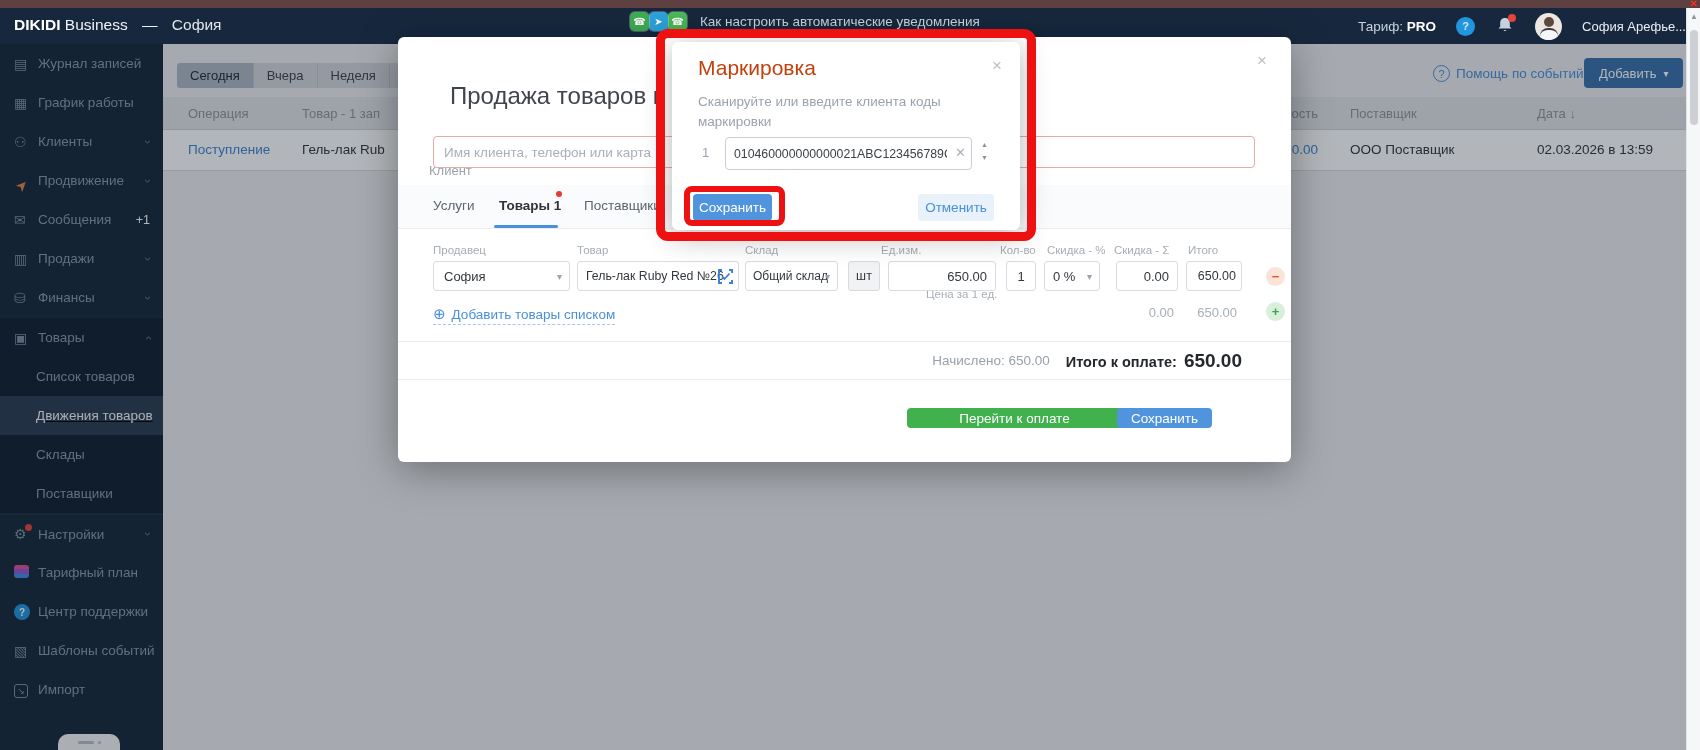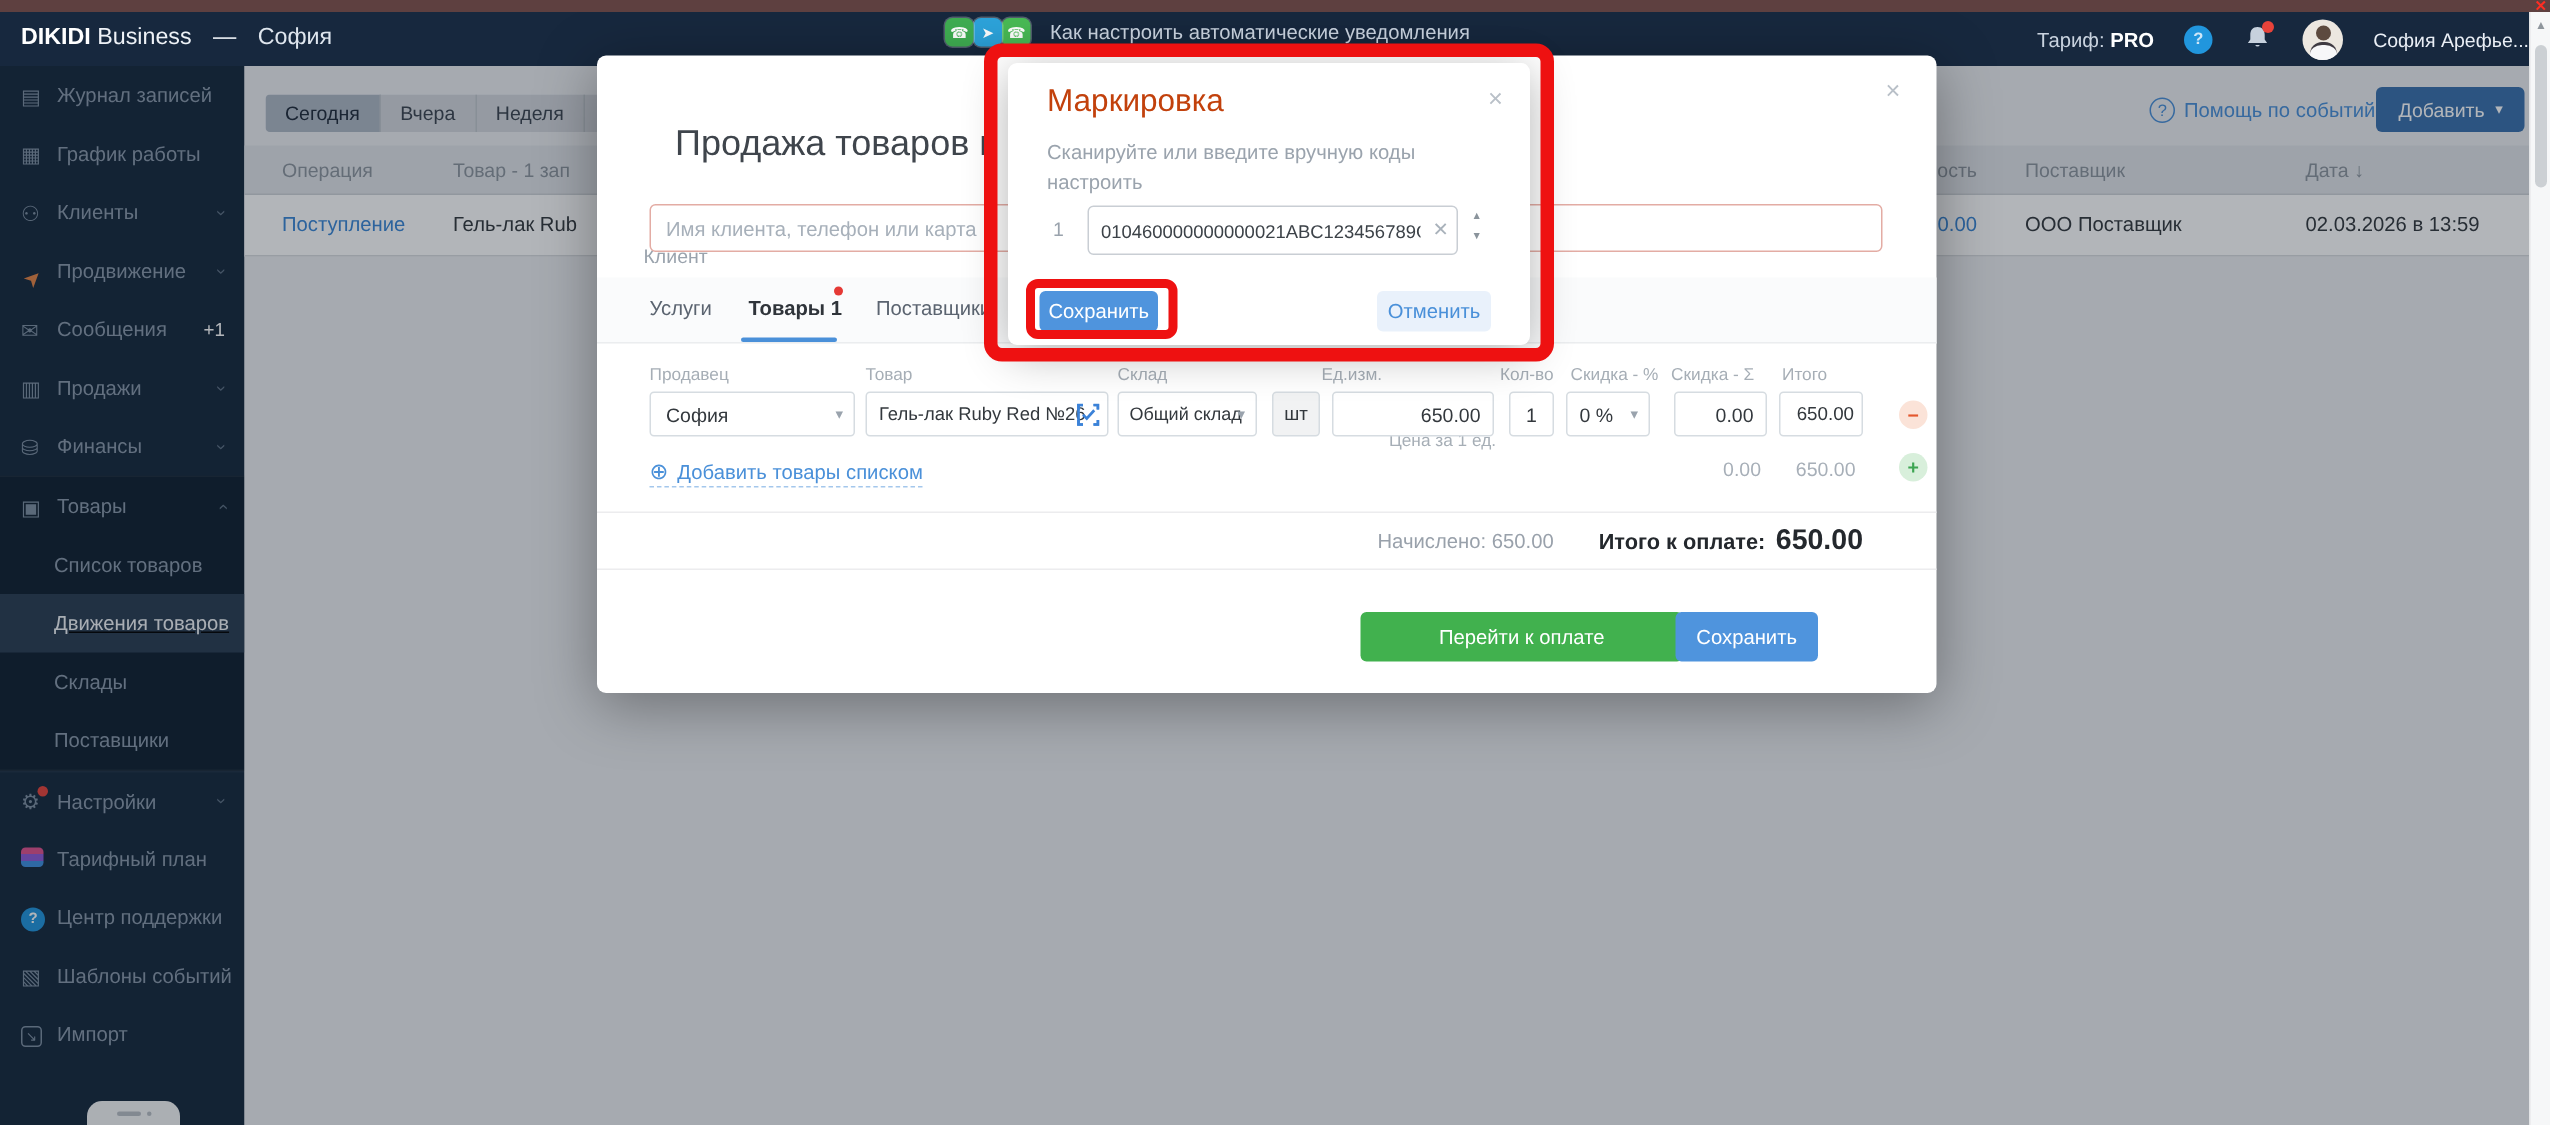--- a/index.html
+++ b/index.html
@@ -102,25 +102,25 @@
   .unit{background:#f1f2f3;justify-content:center;font-size:12.5px;}
   .rnum{justify-content:flex-end;padding-right:8px;}
   .circle-btn{position:absolute;width:19px;height:19px;border-radius:50%;display:flex;align-items:center;
      justify-content:center;font-size:13px;font-weight:bold;cursor:pointer;}
   .minus{left:868px;top:230px;background:#fbe3d8;color:#e4572e;}
   .plus{left:868px;top:265px;background:#d8efdb;color:#3da552;}
   .subval{position:absolute;top:268px;font-size:13px;color:#a7afb8;text-align:right;}
   .addlist{left:35px;top:268px;color:#4a90d9;font-size:13.5px;display:flex;align-items:center;gap:6px;cursor:pointer;
      border-bottom:1px dashed rgba(74,144,217,.5);padding-bottom:1px;}
   .hr{position:absolute;left:0;width:893px;height:1px;background:#ececee;}
-  .totals{left:0;top:305px;width:844px;height:37px;display:flex;align-items:center;justify-content:flex-end;gap:30px;}
+  .totals{left:0;top:305px;width:844px;height:37px;display:flex;align-items:center;justify-content:flex-end;gap:16px;}
   .accrued{font-size:13.5px;color:#99a1ab;}
   .due{font-size:14.5px;font-weight:bold;color:#24282d;display:flex;align-items:baseline;gap:7px;}
   .due .big{font-size:19px;}
-  .btn{position:absolute;top:371px;height:33px;border-radius:4px;color:#fff;font-size:13.5px;display:flex;
+  .btn{position:absolute;top:371px;height:20px;border-radius:4px;color:#fff;font-size:13.5px;display:flex;
      align-items:center;justify-content:center;cursor:pointer;}
   .pay-btn{right:169px;width:215px;background:#41b14e;}
   .save-btn{right:79px;padding:0 14px;background:#4f94dd;}
 
   
   .marking-modal{left:672px;top:42px;width:348px;height:188px;background:#fff;border-radius:6px;z-index:4;
      box-shadow:0 6px 30px rgba(0,0,0,0.3);}
   .mk-title{left:26px;top:14px;font-size:21px;color:#c2410c;}
   .mk-x{right:18px;top:14px;}
   .mk-sub{left:26px;top:50px;width:298px;font-size:13.5px;color:#9aa3ad;line-height:20px;}
@@ -387,21 +387,21 @@
       </span>
     </div>
     <div class="hr" style="top:342px;"></div>
     <div class="btn pay-btn nw">Перейти к оплате</div>
     <div class="btn save-btn nw">Сохранить</div>
   </section>
 
   <section class="abs marking-modal">
     <h2 class="abs mk-title nw" style="margin:0;font-weight:normal;">Маркировка</h2>
     <span class="abs modal-x mk-x">×</span>
-    <div class="abs mk-sub">Сканируйте или введите вручную коды настроить</div>
+    <div class="abs mk-sub">Сканируйте или введите клиента коды маркировки</div>
     <span class="abs mk-idx">1</span>
     <input class="abs mk-input" value="010460000000000021ABC123456789GS9" style="">
     <span class="abs mk-clear">✕</span>
     <span class="abs spin" style="top:99px;">▲</span>
     <span class="abs spin" style="top:112px;">▼</span>
     <div class="mk-btn mk-save nw">Сохранить</div>
     <div class="mk-btn mk-cancel nw">Отменить</div>
   </section>
 
   <div class="abs red-rect rect-modal"></div>

